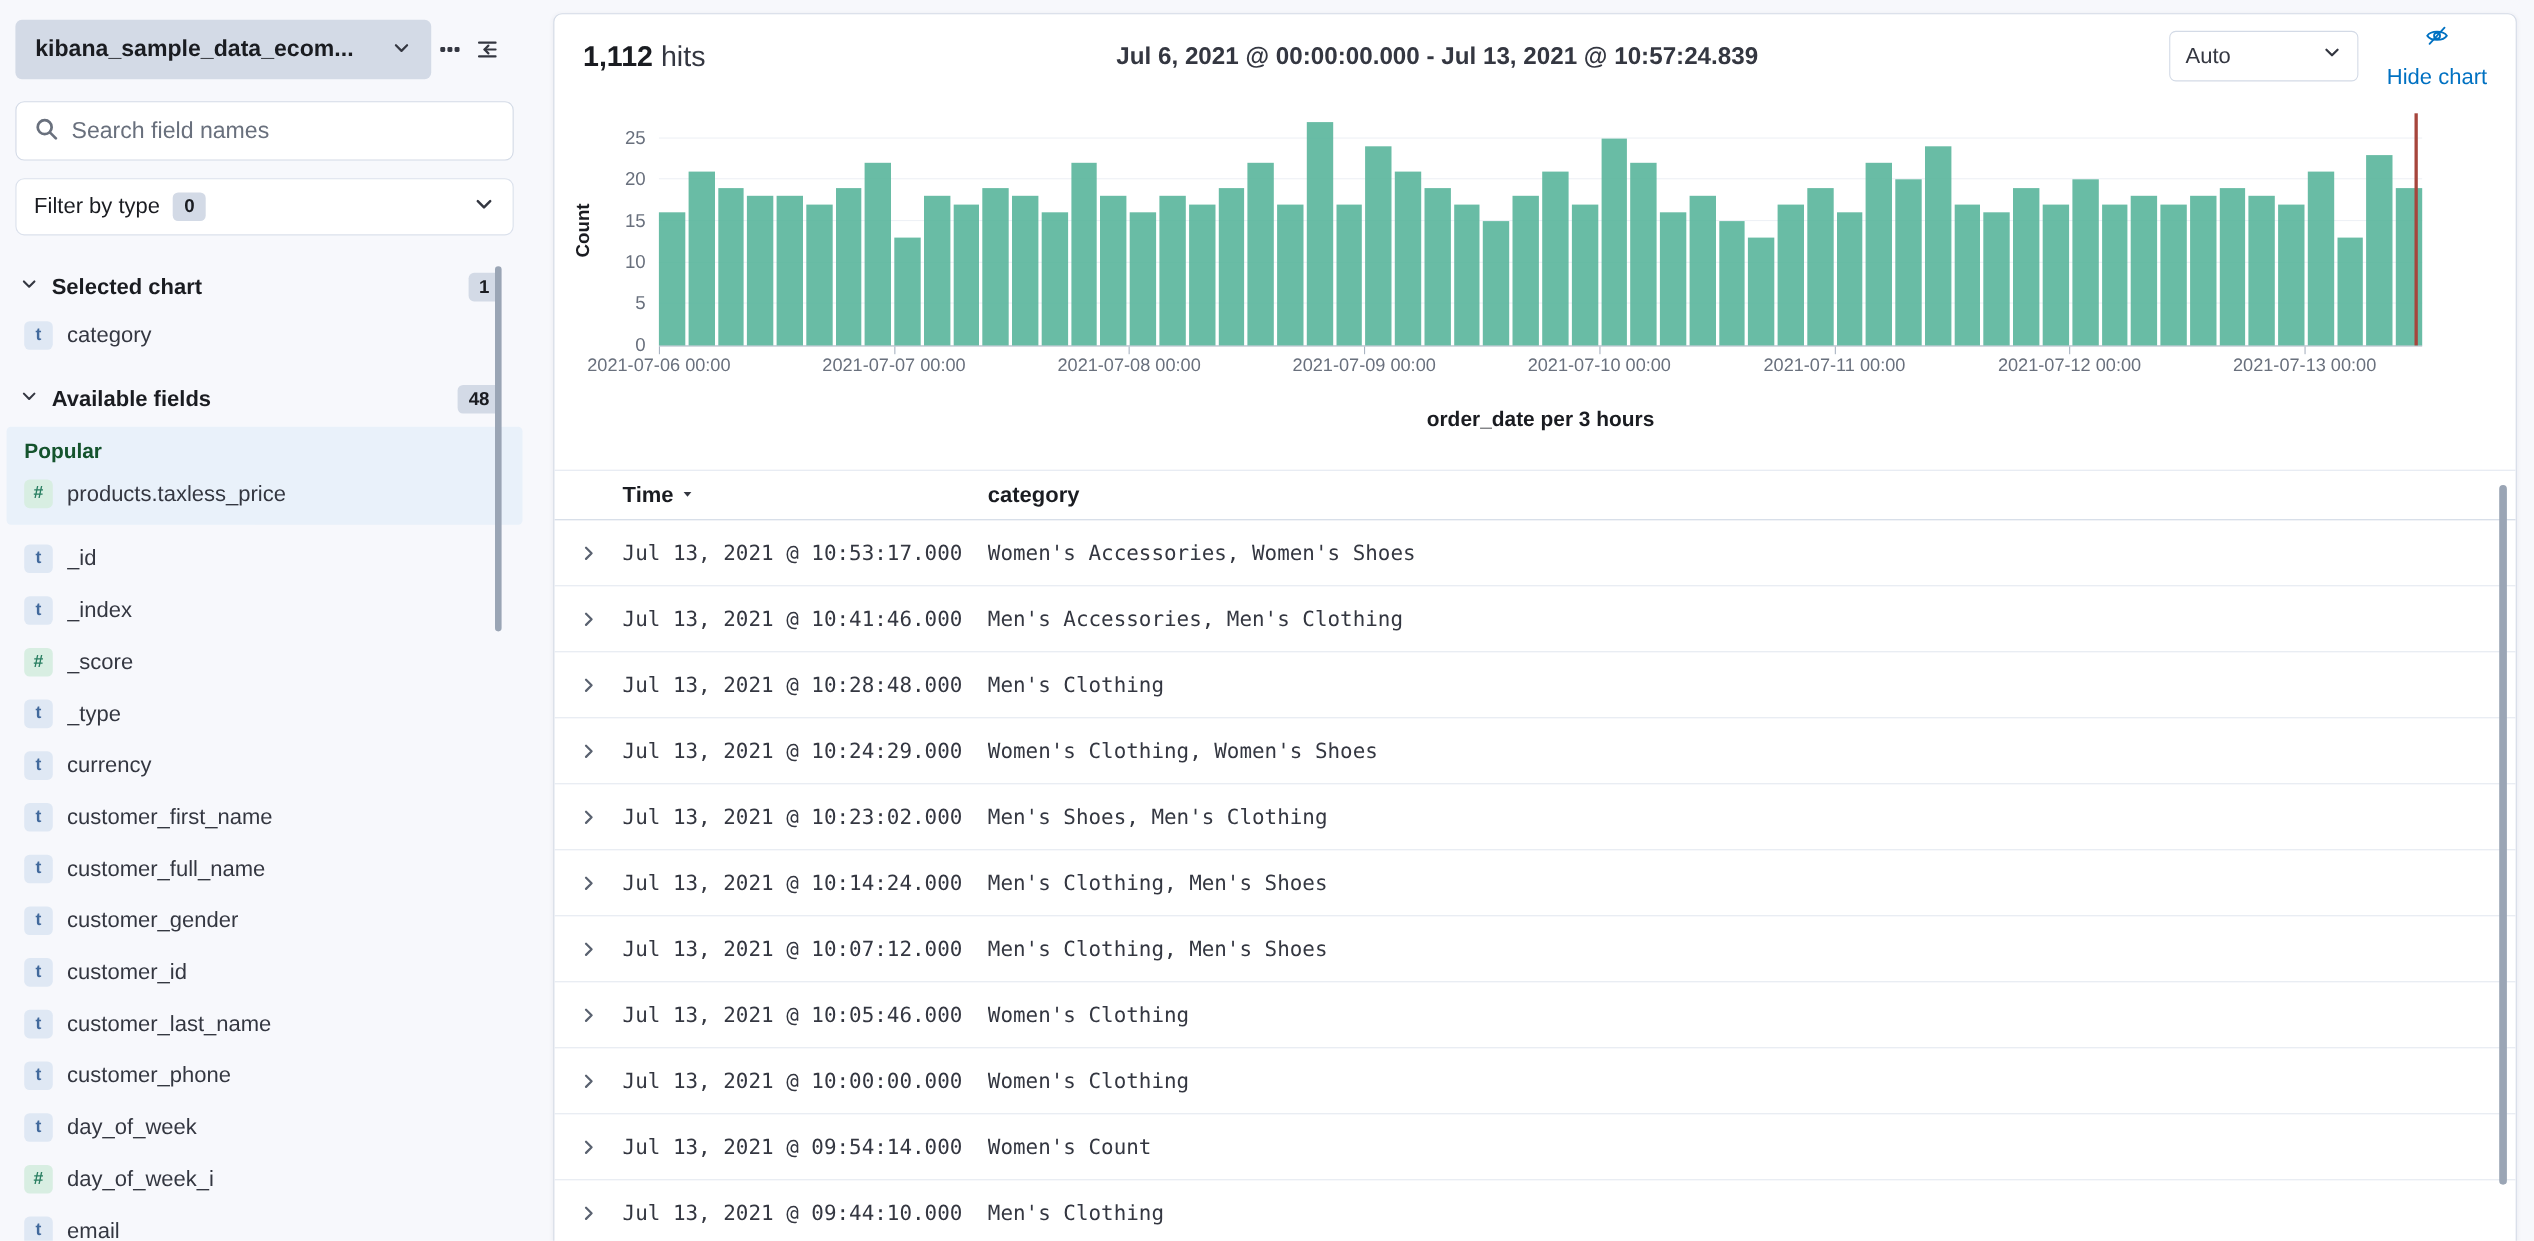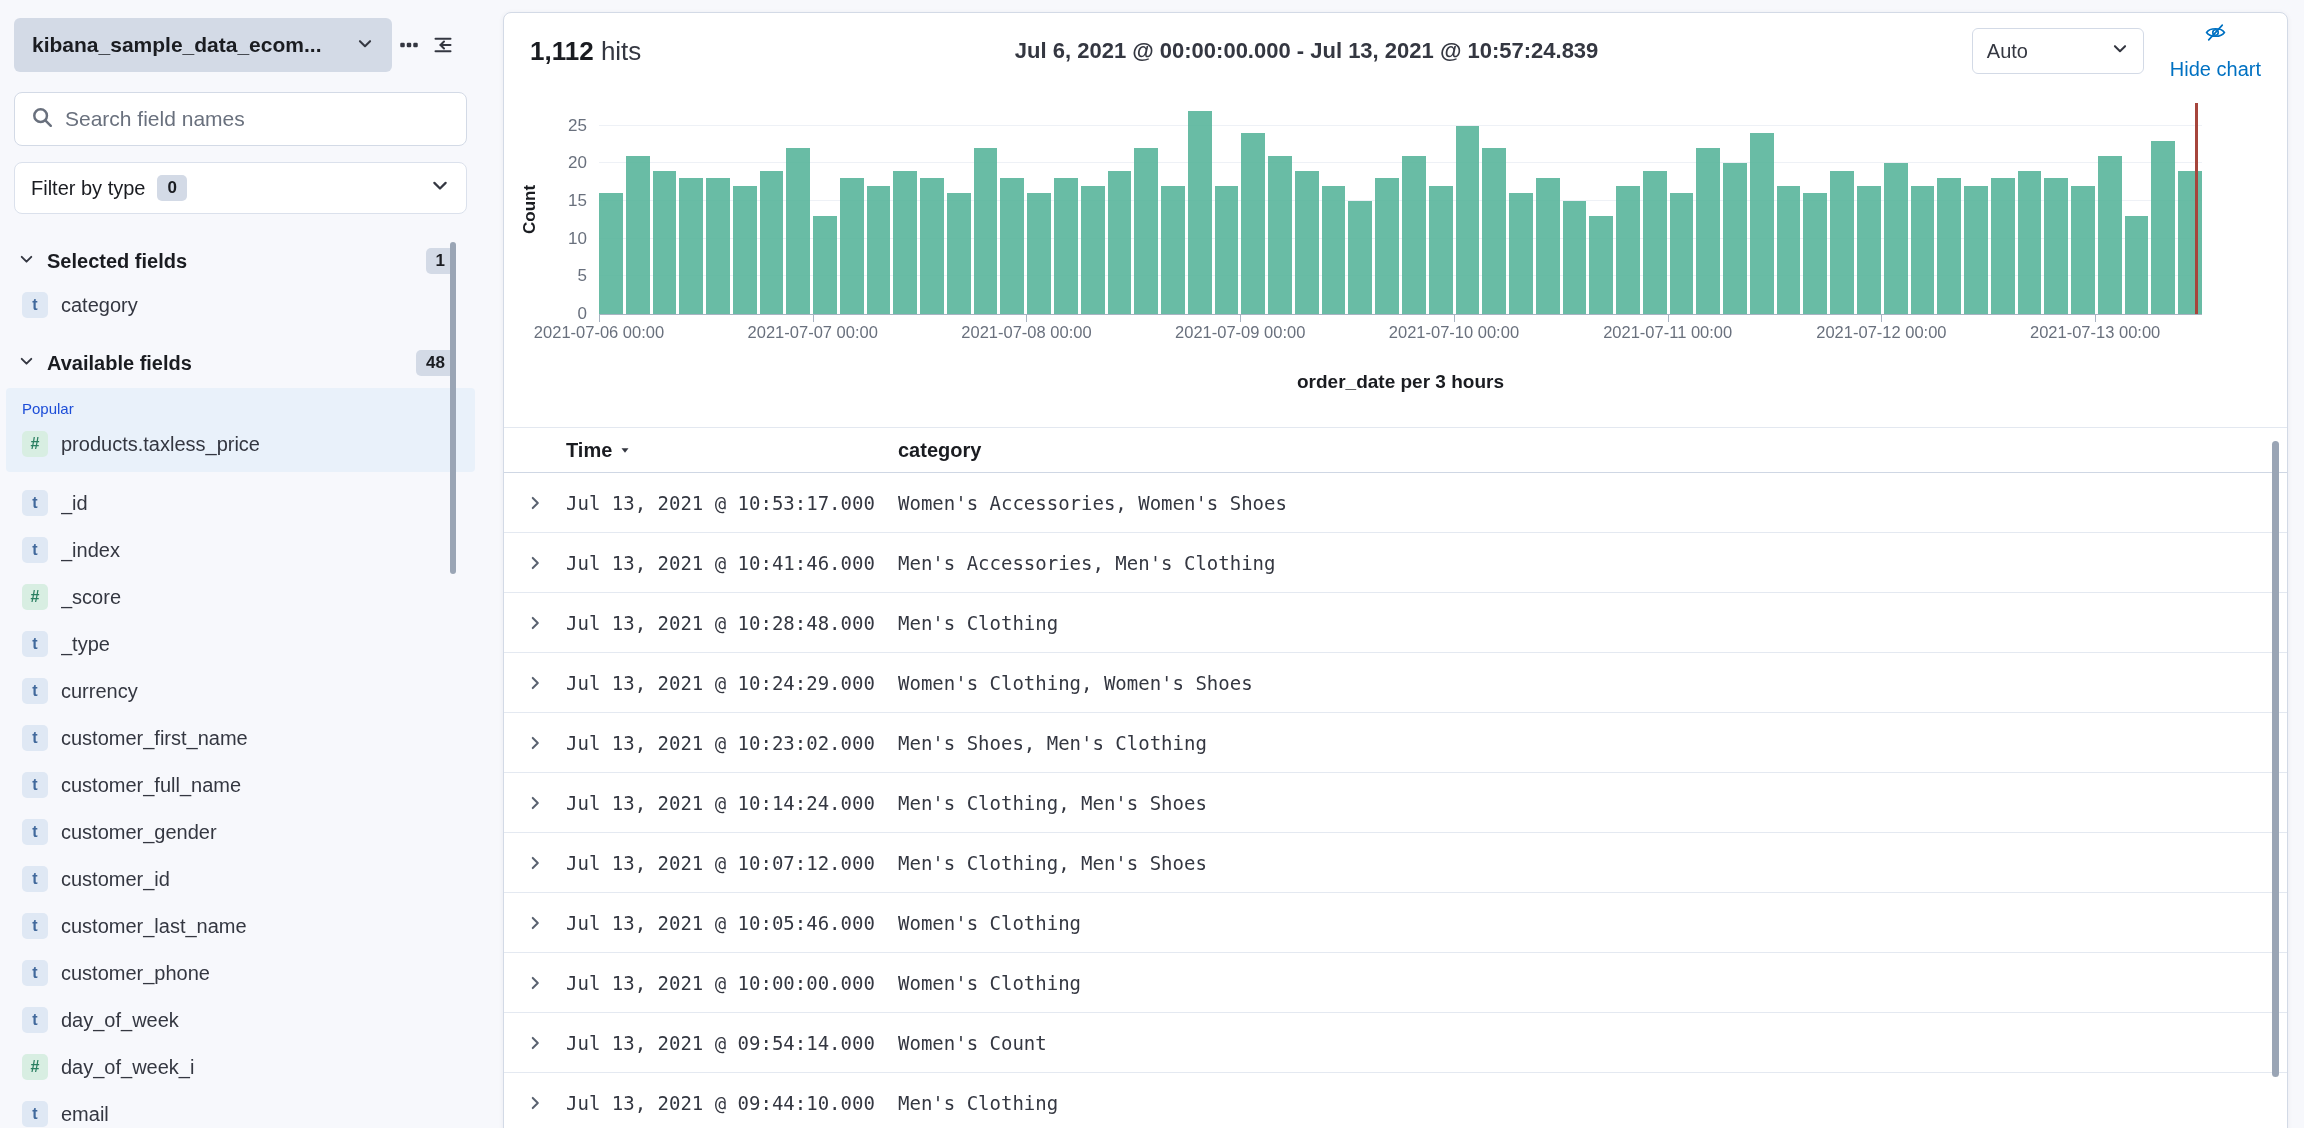--- a/index.html
+++ b/index.html
@@ -42,21 +42,21 @@
   .field-list { }
   .field-row { display:flex; align-items:center; gap:13px; height:46px; margin-bottom:1px; padding:0 8px; border-radius:4px; cursor:pointer; }
   .token {
     width:26px; height:26px; border-radius:5px; display:flex; align-items:center; justify-content:center;
     font-size:16px; font-weight:700; flex:0 0 26px;
   }
   .token-string { background:#dfe8f4; color:#41699c; }
   .token-number { background:#d8eee2; color:#2a7f62; }
   .field-name { font-size:20px; color:#343741; white-space:nowrap; overflow:hidden; }
   .popular-block { background:#e9f1fa; margin:4px -8px 8px -8px; padding:8px 8px 4px 8px; border-radius:4px; }
-  .popular-label { font-size:15px; font-weight:400; color:#1d4ed8; padding:4px 8px 4px 8px; }
+  .popular-label { font-size:19px; font-weight:700; color:#14532d; padding:4px 8px 4px 8px; }
   .avail-header { margin-top:14px; }
   .scroll-thumb { position:absolute; background:#9aa5b5; border-radius:4px; cursor:grab; }
   .sidebar-thumb { right:44px; top:242px; width:6px; height:332px; }
 
   
   .panel {
     flex:1; margin:12px 16px 0 3px; height:1300px;
     background:#fff; border:1px solid #d3dae6; border-radius:8px;
     box-shadow:0 1px 5px rgba(52,55,65,.07);
     position:relative; overflow:hidden;
@@ -159,21 +159,21 @@
         </svg>
     </span>
   </div>
 
   <div class="accordion-header">
     <span>
       <svg width="17" height="17" viewBox="0 0 16 16" fill="none" stroke="#343741" stroke-width="1.8" stroke-linecap="round" stroke-linejoin="round">
           <polyline points="3.5 5.5 8 10 12.5 5.5"></polyline>
         </svg>
     </span>
-    <span class="accordion-label">Selected fields</span>
+    <span class="accordion-label">Selected chart</span>
     <span class="badge">1</span>
   </div>
   <div class="field-list" id="selected-list" style="margin-bottom:14px;">
       <div class="field-row">
         <span class="token token-string">t</span>
         <span class="field-name">category</span>
       </div>
     </div>
 
   <div class="accordion-header avail-header">

